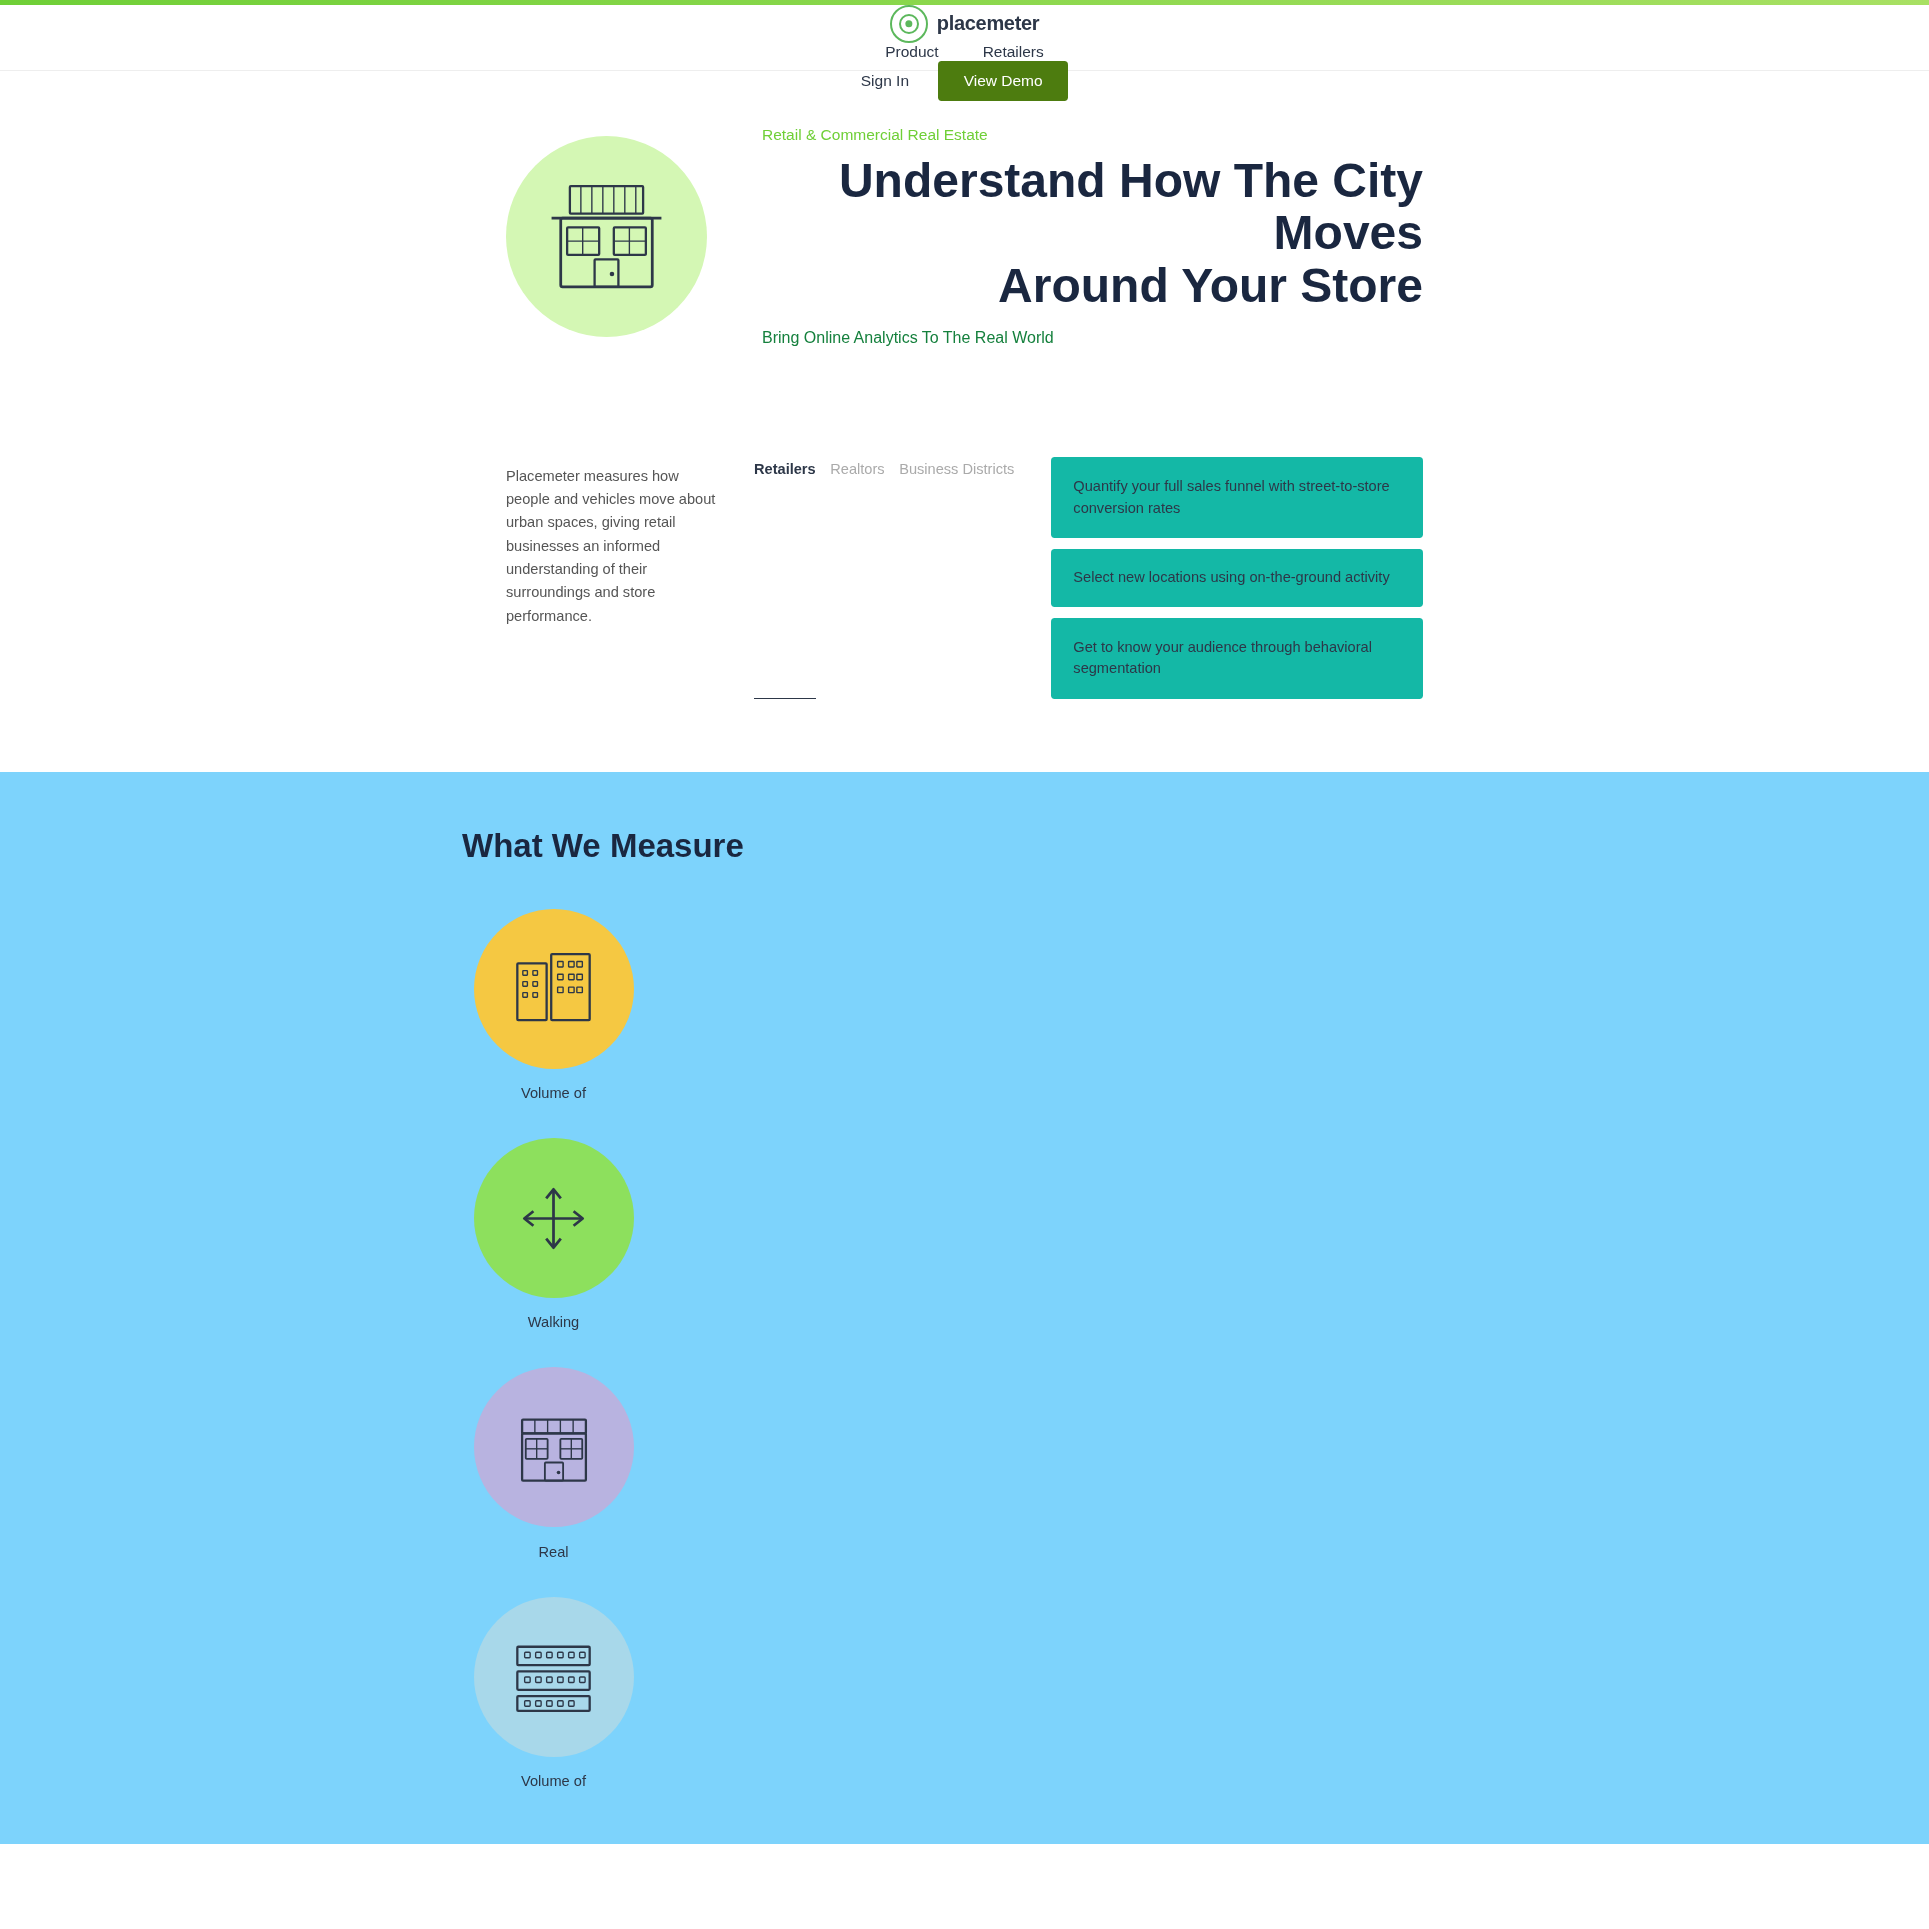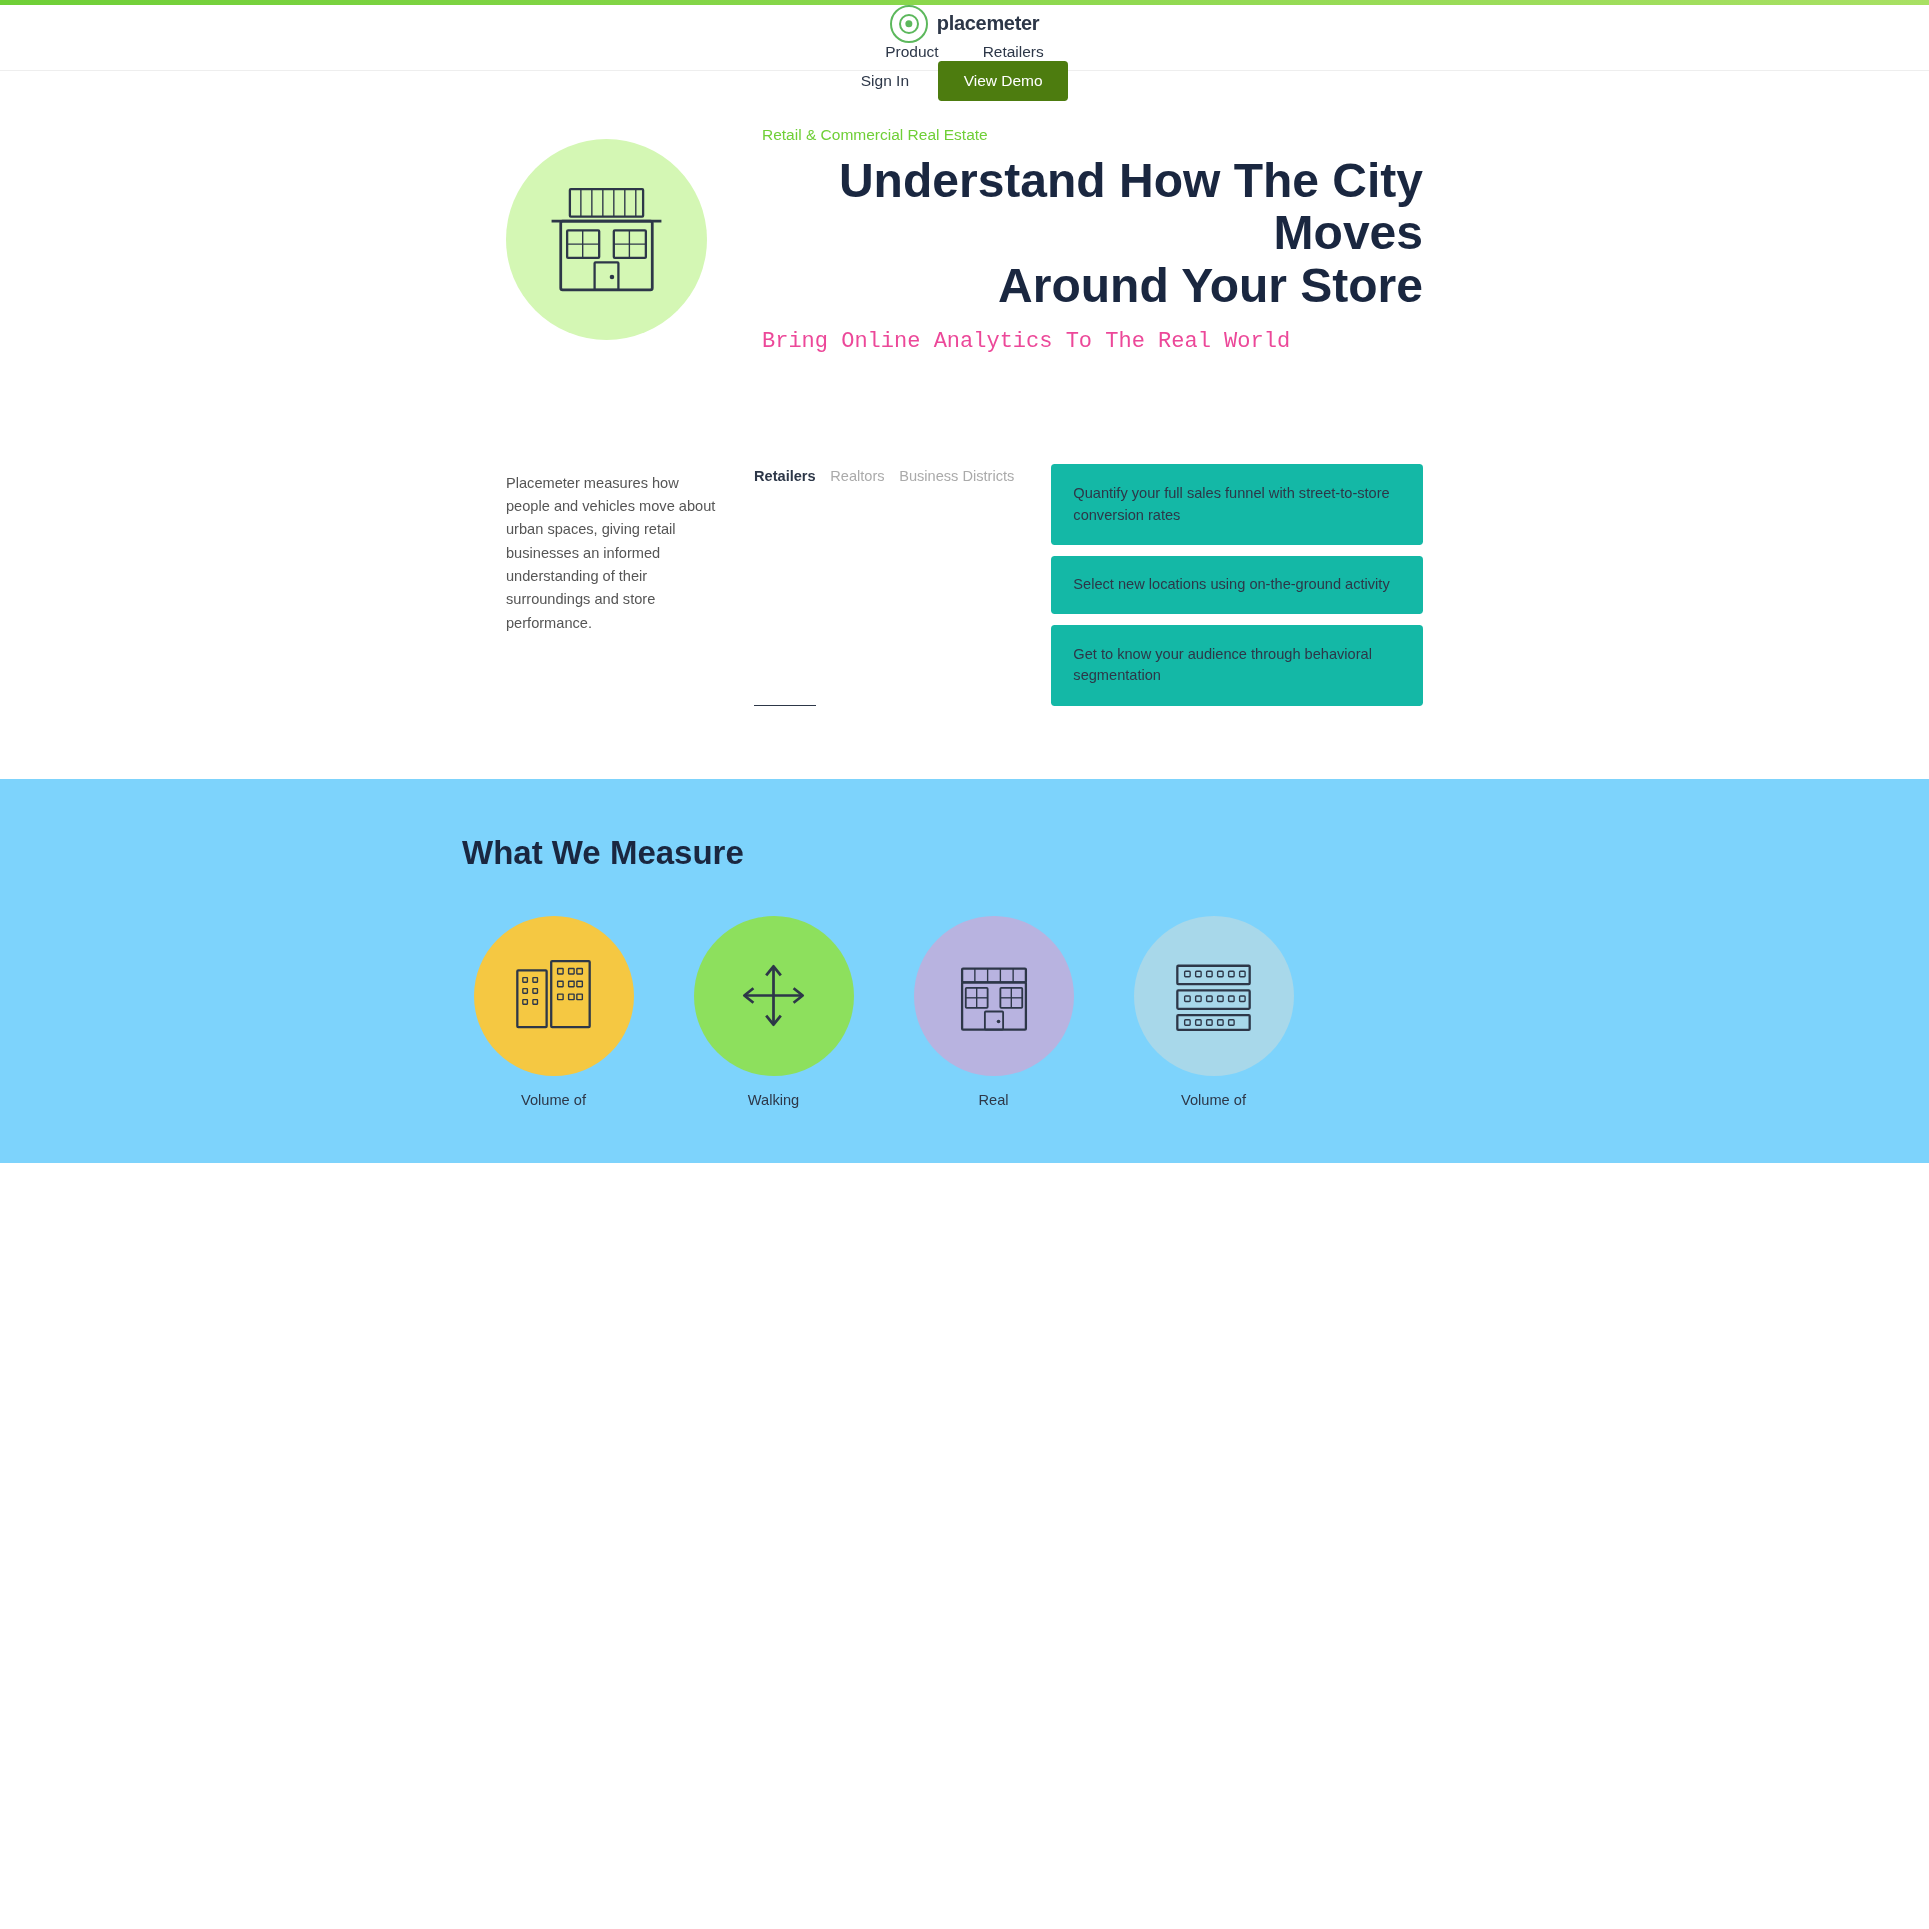--- a/index.html
+++ b/index.html
@@ -123,24 +123,23 @@
     }
     .hero-title {
       font-size: 48px;
       font-weight: 700;
       color: #1a2740;
       line-height: 1.1;
       margin-bottom: 16.4px;
       text-align: right;
     }
     .hero-subtitle {
-      font-size: 22px;
-      color: #ec4899;
+      font-size: 16px;
+      color: #15803d;
       font-weight: 400;
-      font-family: Liberation Mono, monospace;
     }
 
     
     .tabs-section {
       padding: 37px 44px 73px;
       max-width: 1005px;
       margin: 0 auto;
     }
     .tabs-layout {
       display: flex;
@@ -202,20 +201,22 @@
       margin-bottom: 44px;
       max-width: 1005px;
       margin-left: auto;
       margin-right: auto;
     }
     .measure-grid {
       display: flex;
       gap: 37px;
       max-width: 1005px;
       margin: 0 auto;
+      justify-content: center;
+      flex-direction: column;
     }
     .measure-item {
       display: flex;
       flex-direction: column;
       align-items: center;
       gap: 16.4px;
       width: 183px;
     }
     .measure-circle {
       width: 160px;

